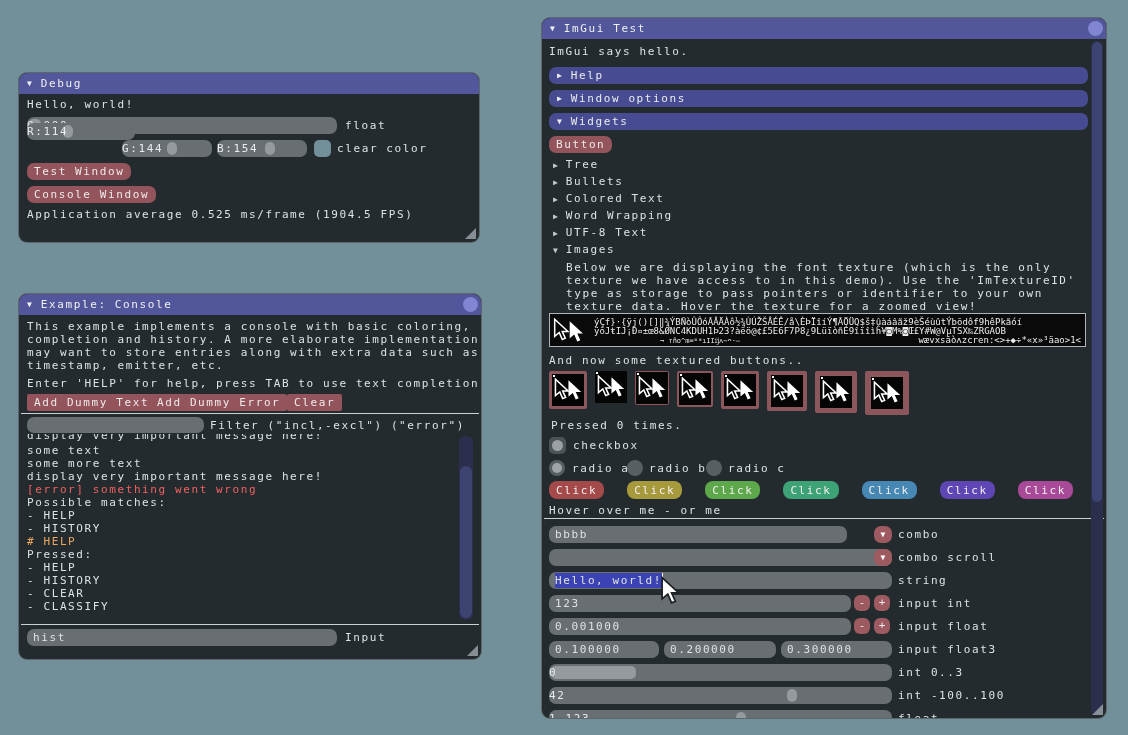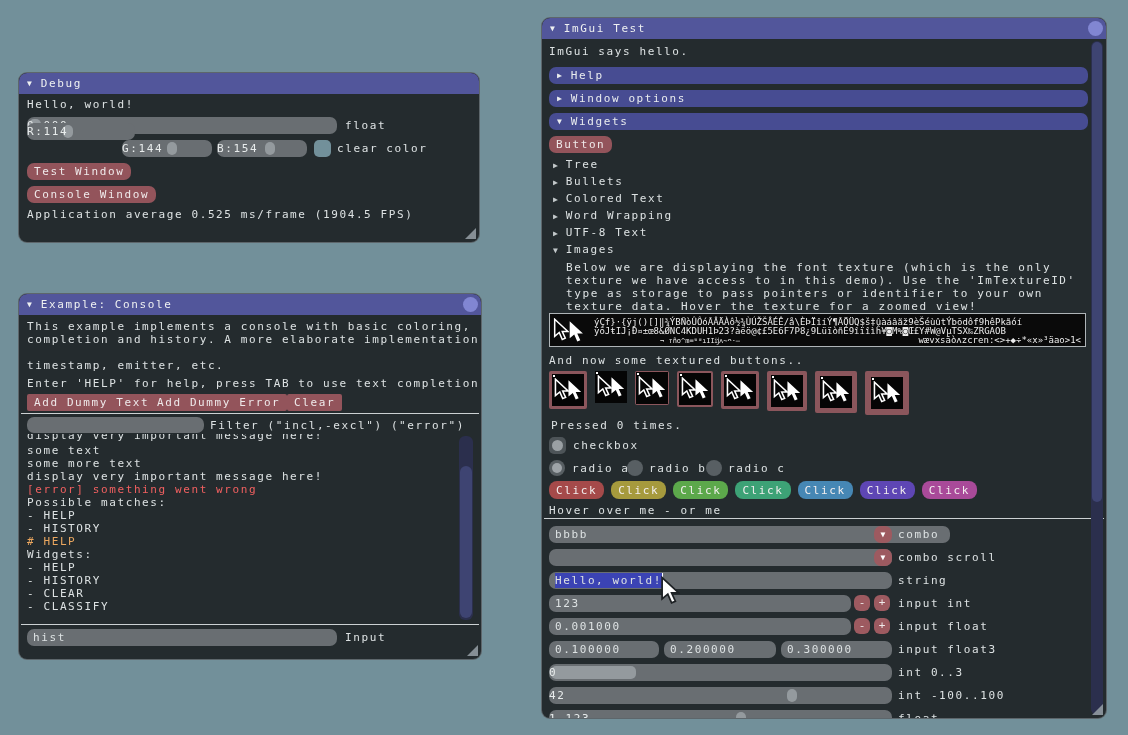--- a/index.html
+++ b/index.html
@@ -32,21 +32,21 @@
   .arrowbtn{position:absolute;width:18px;height:17px;background:#9d5a60;border-radius:7px;
       color:#fff;text-align:center;font-size:8px;line-height:17px;letter-spacing:0}
   .strack{position:absolute;background:#2b2f4d;border-radius:6px}
   .sgrab{position:absolute;left:1px;right:1px;background:#3e4472;border-radius:6px}
   .grip{position:absolute;right:3px;bottom:3px;width:0;height:0;
       border-left:11px solid transparent;border-bottom:11px solid #98a1a7;opacity:.85}
   .chk{position:absolute;width:17px;height:17px;background:#4d5458;border-radius:5px}
   .chk .mark{position:absolute;left:3px;top:3px;width:11px;height:11px;border-radius:50%;background:#9aa0a4}
   .radio{position:absolute;width:16px;height:16px;border-radius:50%;background:#585f63}
   .radio .dot{position:absolute;left:3px;top:3px;width:10px;height:10px;border-radius:50%;background:#9ea4a8}
-  .clickrow{position:absolute;display:flex;gap:7px}
+  .clickrow{position:absolute;display:flex;gap:23px}
   .cbtn{height:18px;border-radius:8px;display:flex;align-items:center;padding:0 7px;color:#f3efef;white-space:pre}
   .texstrip{position:absolute;left:7px;width:537px;height:34px;background:#0a0a0a;
       border:1px solid #aeb4b7;box-sizing:border-box;overflow:hidden;color:#ececec}
   .texstrip .g{position:absolute;font-size:9px;letter-spacing:0;line-height:9px;white-space:pre}
   .tbrow{position:absolute;display:flex;gap:8px;align-items:flex-start}
   .tbtn{background:#8b565c;border-radius:2px}
   .timg{width:32px;height:32px;background:#050505;position:relative}
   .timg::before{content:"";position:absolute;left:1px;top:1px;width:2px;height:2px;background:#fff}
   .logline{position:absolute;left:8px;white-space:pre}
   .err{color:#f16060}
@@ -94,20 +94,21 @@
 
 <div class="win" style="left:18px;top:293px;width:464px;height:367px">
   <div class="tb">
     <span class="tri">▼</span>
     <span>Example: Console</span>
   </div>
   <div class="closec"></div>
 
   <div class="txt" style="left:8px;top:26px;line-height:13px">This example implements a console with basic coloring,</div>
   <div class="txt" style="left:8px;top:39px">completion and history. A more elaborate implementation</div>
+  <div class="txt" style="left:8px;top:52px">may want to store entries along with extra data such as</div>
   <div class="txt" style="left:8px;top:65px">timestamp, emitter, etc.</div>
   <div class="txt" style="left:8px;top:83px">Enter 'HELP' for help, press TAB to use text completion.</div>
 
   <div class="btn" style="left:8px;top:100px;border-radius:2px">Add Dummy Text</div>
   <div class="btn" style="left:131px;top:100px;border-radius:2px">Add Dummy Error</div>
   <div class="btn" style="left:268px;top:100px;border-radius:2px">Clear</div>
 
   <div class="sep" style="left:2px;right:2px;top:119px"></div>
 
   <div class="frame" style="left:8px;top:123px;width:177px;height:16px"></div>
@@ -116,21 +117,21 @@
   <div style="position:absolute;left:0;top:140px;right:0;height:187px;overflow:hidden">
     <div class="logline" style="top:-5px">display very important message here!</div>
     <div class="logline" style="top:10px">some text</div>
     <div class="logline" style="top:23px">some more text</div>
     <div class="logline" style="top:36px">display very important message here!</div>
     <div class="logline err" style="top:49px">[error] something went wrong</div>
     <div class="logline" style="top:62px">Possible matches:</div>
     <div class="logline" style="top:75px">- HELP</div>
     <div class="logline" style="top:88px">- HISTORY</div>
     <div class="logline cmd" style="top:101px"># HELP</div>
-    <div class="logline" style="top:114px">Widgets:</div>
+    <div class="logline" style="top:114px">Pressed:</div>
     <div class="logline" style="top:127px">- HELP</div>
     <div class="logline" style="top:140px">- HISTORY</div>
     <div class="logline" style="top:153px">- CLEAR</div>
     <div class="logline" style="top:166px">- CLASSIFY</div>
   </div>
   <div class="strack" style="right:8px;top:142px;width:14px;height:184px">
     <div class="sgrab" style="top:30px;height:152px"></div>
   </div>
 
   <div class="sep" style="left:2px;right:2px;top:330px"></div>
@@ -298,21 +299,21 @@
     <div class="cbtn" style="background: rgb(92, 168, 75);">Click</div>
     <div class="cbtn" style="background: rgb(61, 162, 118);">Click</div>
     <div class="cbtn" style="background: rgb(70, 135, 180);">Click</div>
     <div class="cbtn" style="background: rgb(94, 70, 180);">Click</div>
     <div class="cbtn" style="background: rgb(169, 74, 153);">Click</div>
   </div>
 
   <div class="txt" style="left:7px;top:486px">Hover over me - or me</div>
   <div class="sep" style="left:2px;right:2px;top:500px"></div>
 
-  <div class="frame" style="left:7px;top:508px;width:401px">
+  <div class="frame" style="left:7px;top:508px;width:298px">
     <div class="lval">bbbb</div>
   </div>
   <div class="arrowbtn" style="left:332px;top:508px">▼</div>
   <div class="label" style="left:356px;top:510px">combo</div>
 
   <div class="frame" style="left:7px;top:531px;width:343px">
     <div class="lval"></div>
   </div>
   <div class="arrowbtn" style="left:332px;top:531px">▼</div>
   <div class="label" style="left:356px;top:533px">combo scroll</div>

